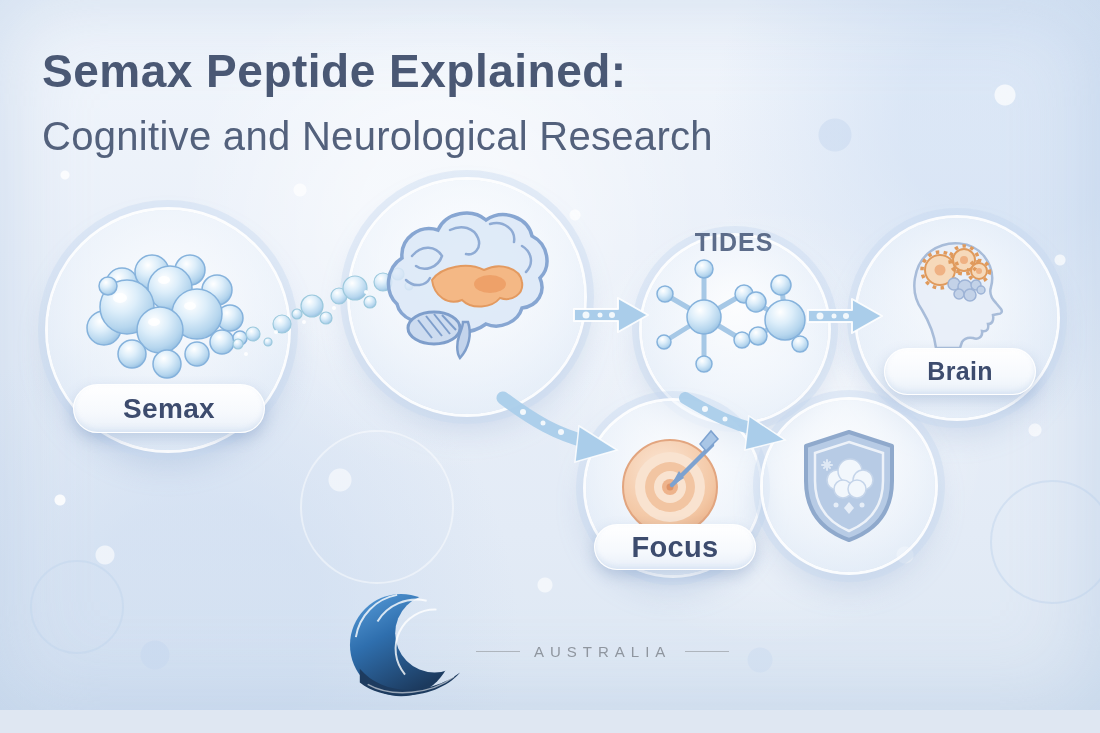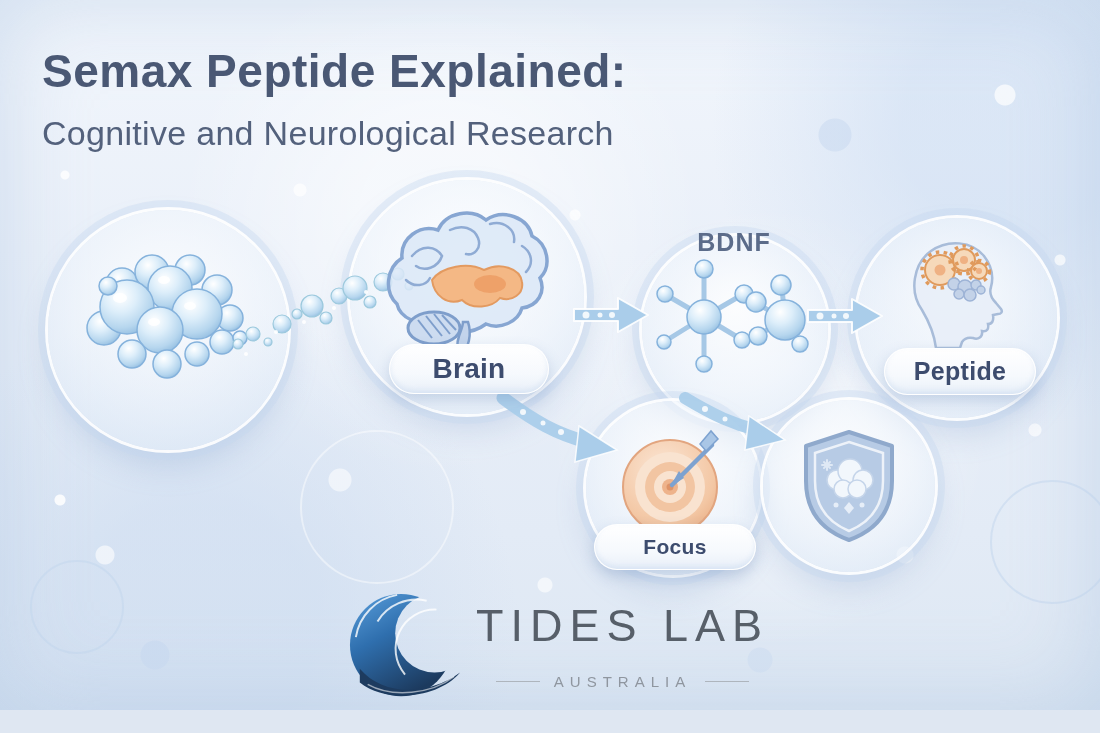--- a/index.html
+++ b/index.html
@@ -32,21 +32,21 @@
       radial-gradient(circle at 760px 660px, rgba(203,219,240,.5) 0 12px, transparent 13px),
       radial-gradient(circle at 1060px 260px, rgba(255,255,255,.7) 0 5px, transparent 6px);
   }
   .deco-ring{position:absolute;border-radius:50%;border:2px solid rgba(255,255,255,.45);pointer-events:none;}
   .page-title{
     position:absolute;left:42px;top:44px;margin:0;
     font-size:46px;font-weight:700;letter-spacing:.5px;color:#4a5874;
   }
   .page-subtitle{
     position:absolute;left:42px;top:114px;margin:0;
-    font-size:34px;font-weight:400;letter-spacing:.3px;color:#53617c;
+    font-size:40px;font-weight:400;letter-spacing:.3px;color:#53617c;
   }
   .node-circle{
     position:absolute;border-radius:50%;
     background:radial-gradient(circle at 50% 38%, rgba(255,255,255,.8) 0%, rgba(239,245,252,.55) 55%, rgba(212,227,244,.5) 100%);
     box-shadow:
       0 0 0 3px rgba(255,255,255,.9),
       0 0 0 10px rgba(196,215,238,.38),
       0 16px 30px rgba(128,158,200,.28);
   }
   .pill{
@@ -182,21 +182,21 @@
     <ellipse cx="62" cy="132" rx="26" ry="16" fill="#cddcf0" stroke="#7e9ecb" stroke-width="3"></ellipse>
     <g stroke="#7e9ecb" stroke-width="2">
       <line x1="46" y1="124" x2="60" y2="142"></line>
       <line x1="54" y1="120" x2="70" y2="140"></line>
       <line x1="62" y1="118" x2="78" y2="138"></line>
       <line x1="70" y1="119" x2="84" y2="134"></line>
     </g>
     <path d="M96,126 C100,138 97,152 88,162 C84,156 85,146 87,140 C89,134 91,130 91,126 Z" fill="#c3d4ec" stroke="#7e9ecb" stroke-width="2.5"></path>
   </svg>
 
-  <div class="annotation" style="left:694px;top:228px;width:80px;text-align:center;">BDNF</div>
+  <div class="annotation" style="left:694px;top:228px;width:80px;text-align:center;">TIDES</div>
 
   <svg class="abs" style="left:652px;top:252px;" width="170" height="130" viewBox="0 0 170 130">
     <g stroke="#a6c8e6" stroke-width="5" stroke-linecap="round">
       <line x1="52" y1="65" x2="52" y2="22"></line>
       <line x1="52" y1="65" x2="16" y2="44"></line>
       <line x1="52" y1="65" x2="15" y2="88"></line>
       <line x1="52" y1="65" x2="52" y2="108"></line>
       <line x1="52" y1="65" x2="88" y2="44"></line>
       <line x1="52" y1="65" x2="87" y2="86"></line>
       <line x1="133" y1="68" x2="106" y2="52"></line>
@@ -299,37 +299,36 @@
     <circle cx="48" cy="33" r="2.5" fill="rgba(255,255,255,.85)"></circle>
     <circle cx="66" cy="42" r="3" fill="rgba(255,255,255,.85)"></circle>
   </svg>
   <svg class="abs" style="left:675px;top:392px;" width="120" height="72" viewBox="0 0 120 72">
     <path d="M10,6 C40,24 58,32 82,38" fill="none" stroke="#aacdea" stroke-width="12" stroke-linecap="round" opacity=".95"></path>
     <polygon points="74,24 110,48 70,58" fill="#aacdea" stroke="rgba(255,255,255,.85)" stroke-width="1.5"></polygon>
     <circle cx="30" cy="17" r="3" fill="rgba(255,255,255,.85)"></circle>
     <circle cx="50" cy="27" r="2.5" fill="rgba(255,255,255,.85)"></circle>
   </svg>
 
-  <div class="pill" style="left:389px;top:344px;width:158px;height:48px;font-size:28px;">Brain</div>
-  <div class="pill" style="left:884px;top:348px;width:150px;height:45px;font-size:25px;">Peptide</div>
-  <div class="pill" style="left:594px;top:524px;width:160px;height:44px;font-size:21px;">Focus</div>
+  <div class="pill" style="left:73px;top:384px;width:190px;height:47px;font-size:28px;">Semax</div>
+  <div class="pill" style="left:884px;top:348px;width:150px;height:45px;font-size:25px;">Brain</div>
+  <div class="pill" style="left:594px;top:524px;width:160px;height:44px;font-size:29px;">Focus</div>
 
   <div class="logo-row">
     <svg width="118" height="118" viewBox="0 0 120 120">
       <circle cx="54" cy="58" r="52" fill="url(#wav)" mask="url(#crescent)"></circle>
       <path d="M12,82 C34,108 78,112 114,86 C92,112 40,118 12,96 Z" fill="#1d3b5f"></path>
       <g fill="none" stroke="rgba(255,255,255,.8)" stroke-width="2">
         <path d="M50,7 A52,52 0 0,0 8,50"></path>
         <path d="M80,13 A46,46 0 0,0 30,34"></path>
         <path d="M90,22 A40,40 0 0,0 58,88"></path>
       </g>
       <path d="M20,98 C45,112 85,108 108,90" fill="none" stroke="rgba(255,255,255,.55)" stroke-width="1.5"></path>
     </svg>
     <div class="logo-text">
-      <div class="brand">TIDES LAB</div>
       <div class="region-row">
         <div class="region-line"></div>
         <div class="region">AUSTRALIA</div>
         <div class="region-line"></div>
       </div>
     </div>
   </div>
 </div>
 
 </body></html>

